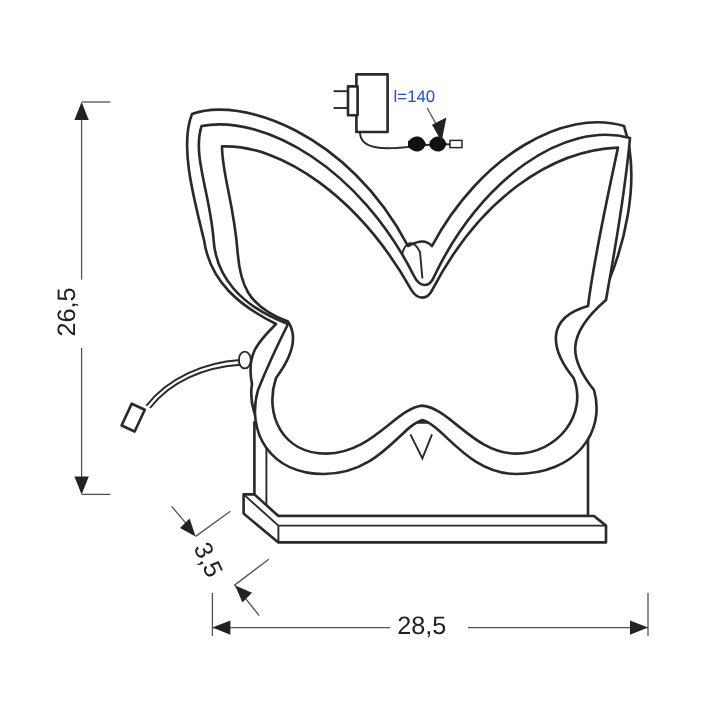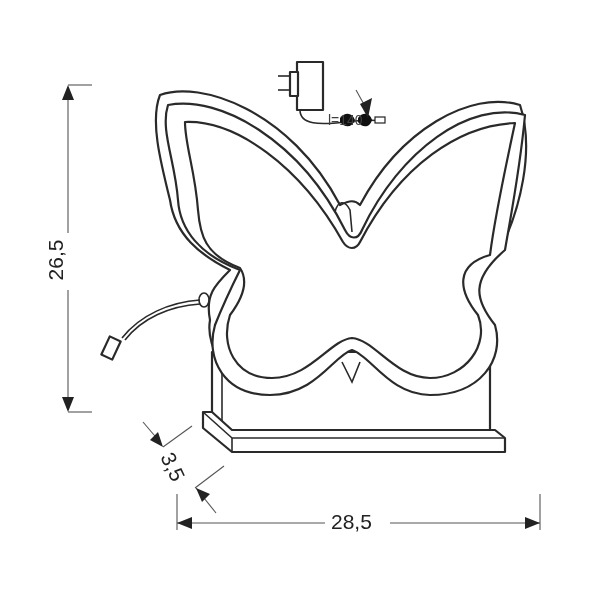--- a/index.html
+++ b/index.html
@@ -3,21 +3,21 @@
   <meta charset="utf-8">
   <style>
     html, body { margin: 0; padding: 0; background: #ffffff; }
     body { width: 600px; height: 600px; overflow: hidden; position: relative; font-family: "Liberation Sans", sans-serif; }
     svg { position: absolute; left: 0; top: 0; }
     .outline { fill: #ffffff; stroke: #2a2a2a; stroke-width: 2.2; stroke-linejoin: round; }
     .thin { fill: none; stroke: #2a2a2a; stroke-width: 1.6; }
     .dim { fill: none; stroke: #555; stroke-width: 1.1; }
     .arrow { fill: #222; }
     .label { position: absolute; font-size: 21px; color: #222; white-space: nowrap; }
-    .small { position: absolute; font-size: 13px; color: #404040; white-space: nowrap; margin-top: 40px; }
+    .small { position: absolute; font-size: 13px; color: #1d4ed8; white-space: nowrap; }
   </style>
 </head>
 <body>
 
 <svg width="600" height="600" viewBox="0 0 600 600">
 
   <g>
     <rect class="outline" x="212" y="352" width="278" height="78"></rect>
     <line class="thin" x1="222" y1="352" x2="222" y2="430"></line>
 

